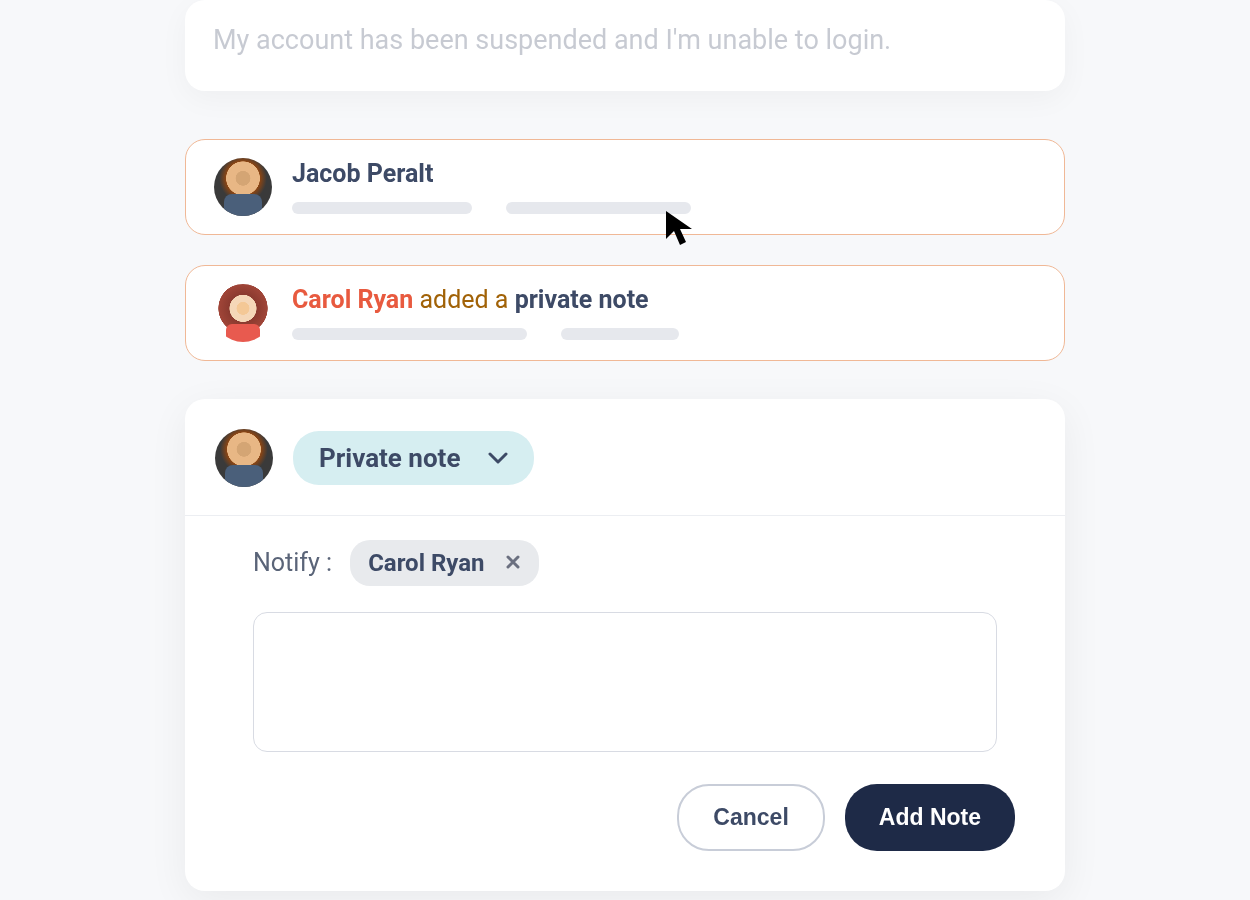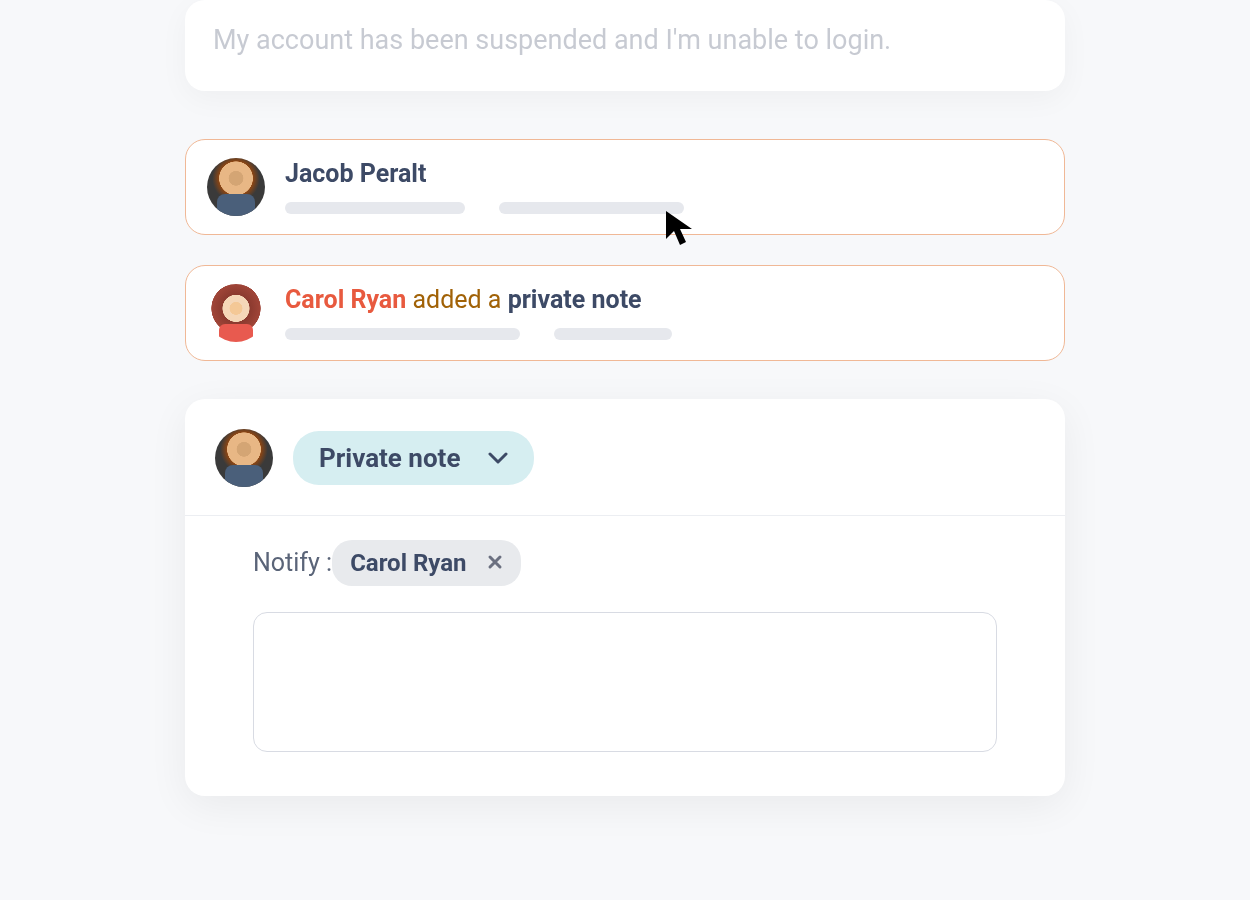--- a/index.html
+++ b/index.html
@@ -25,21 +25,21 @@
       color: #b0b5c0;
       font-size: 27px;
       line-height: 1.5;
       font-weight: 400;
       opacity: 0.7;
     }
     .activity-card {
       background: #fff;
       border: 1.5px solid #f0b896;
       border-radius: 20px;
-      padding: 18px 21px;
+      padding: 18px 28px;
       margin-bottom: 30px;
       display: flex;
       align-items: center;
       gap: 20px;
       position: relative;
     }
     .avatar {
       width: 58px;
       height: 58px;
       border-radius: 50%;
@@ -161,20 +161,21 @@
     }
     .chevron-down {
       width: 20px;
       height: 12px;
       position: relative;
     }
     .chevron-down svg { display: block; }
     .notify-row {
       display: flex;
       align-items: center;
+      gap: 18px;
       padding: 24px 30px 0 68px;
     }
     .notify-label {
       font-size: 25px;
       color: #5a6478;
     }
     .chip {
       background: #e8eaed;
       border-radius: 20px;
       padding: 9px 18px;
@@ -285,20 +286,24 @@
         <span class="chip-close">
           <svg width="16" height="16" viewBox="0 0 16 16">
               <path d="M3 3 L13 13 M13 3 L3 13" stroke="#6b7080" stroke-width="3" stroke-linecap="round"></path>
             </svg>
         </span>
       </div>
     </div>
 
     <textarea class="note-textarea" value="" style=""></textarea>
 
+    <div class="button-row">
+      <button class="btn btn-cancel">Cancel</button>
+      <button class="btn btn-primary">Add Note</button>
+    </div>
   </div>
 </div>
 
 <div class="cursor-overlay">
   <svg width="40" height="40" viewBox="0 0 40 40">
     <path d="M4 2 L4 30 L12 22 L18 36 L24 33 L18 20 L30 20 Z" fill="#000"></path>
   </svg>
 </div>
 
 </body></html>

